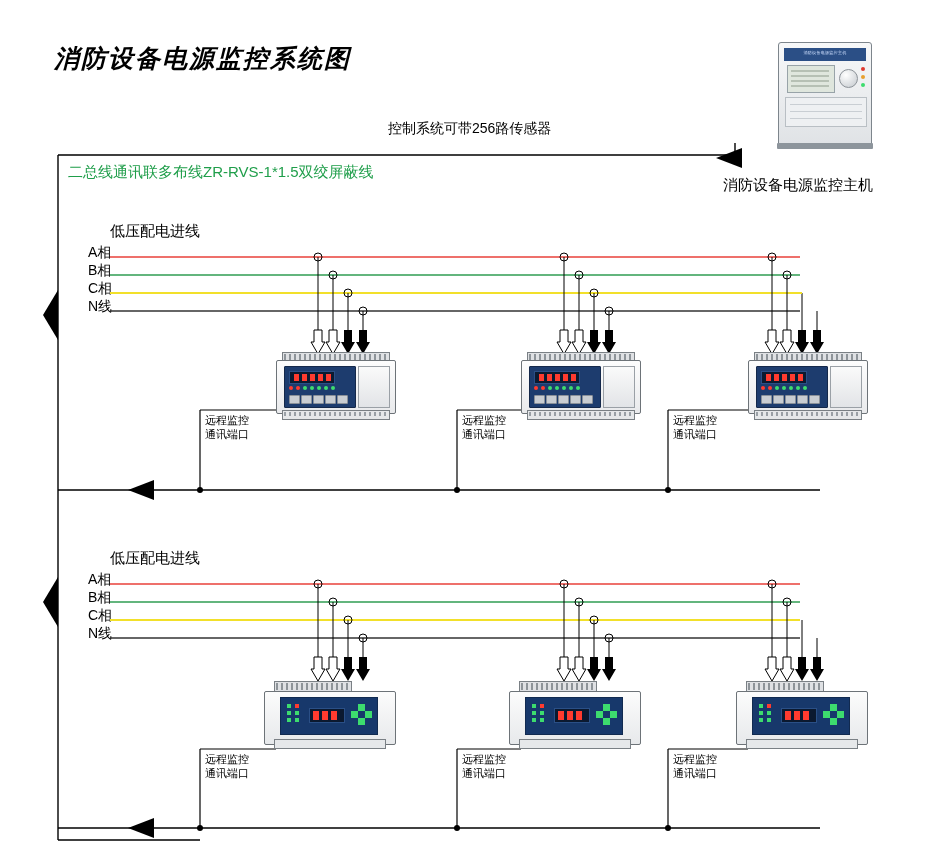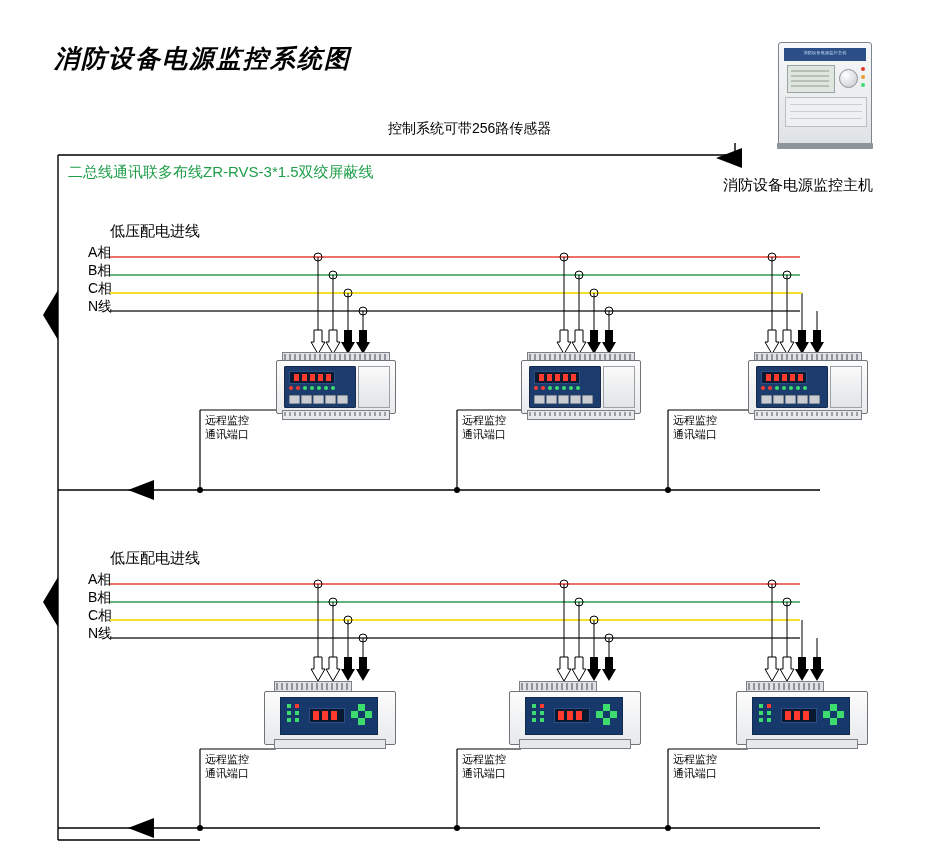--- a/index.html
+++ b/index.html
@@ -69,21 +69,21 @@
       background:#eef0f2;border:1px solid #b9bfc4;}
   #host .lrow{position:absolute;left:4px;width:72px;height:1px;background:#c9ced3;}
   #host .base{position:absolute;left:-2px;top:100px;width:96px;height:6px;background:#8d959c;border-radius:1px;}
 </style>
 </head>
 <body>
 
 <div class="abs" id="title">消防设备电源监控系统图</div>
 
 <div class="abs lbl" style="left:388px;top:120px;">控制系统可带256路传感器</div>
-<div class="abs lbl green" style="left:68px;top:163px;font-size:15px;">二总线通讯联多布线ZR-RVS-3*1.5双绞屏蔽线</div>
+<div class="abs lbl green" style="left:68px;top:163px;font-size:15px;">二总线通讯联多布线ZR-RVS-1*1.5双绞屏蔽线</div>
 <div class="abs lbl" style="left:723px;top:176px;font-size:15px;">消防设备电源监控主机</div>
 
 <div class="abs lbl" style="left:110px;top:222px;font-size:15px;">低压配电进线</div>
 <div class="abs lbl" style="left:88px;top:244px;">A相</div>
 <div class="abs lbl" style="left:88px;top:262px;">B相</div>
 <div class="abs lbl" style="left:88px;top:280px;">C相</div>
 <div class="abs lbl" style="left:88px;top:298px;">N线</div>
 
 <div class="abs lbl" style="left:110px;top:549px;font-size:15px;">低压配电进线</div>
 <div class="abs lbl" style="left:88px;top:571px;">A相</div>

